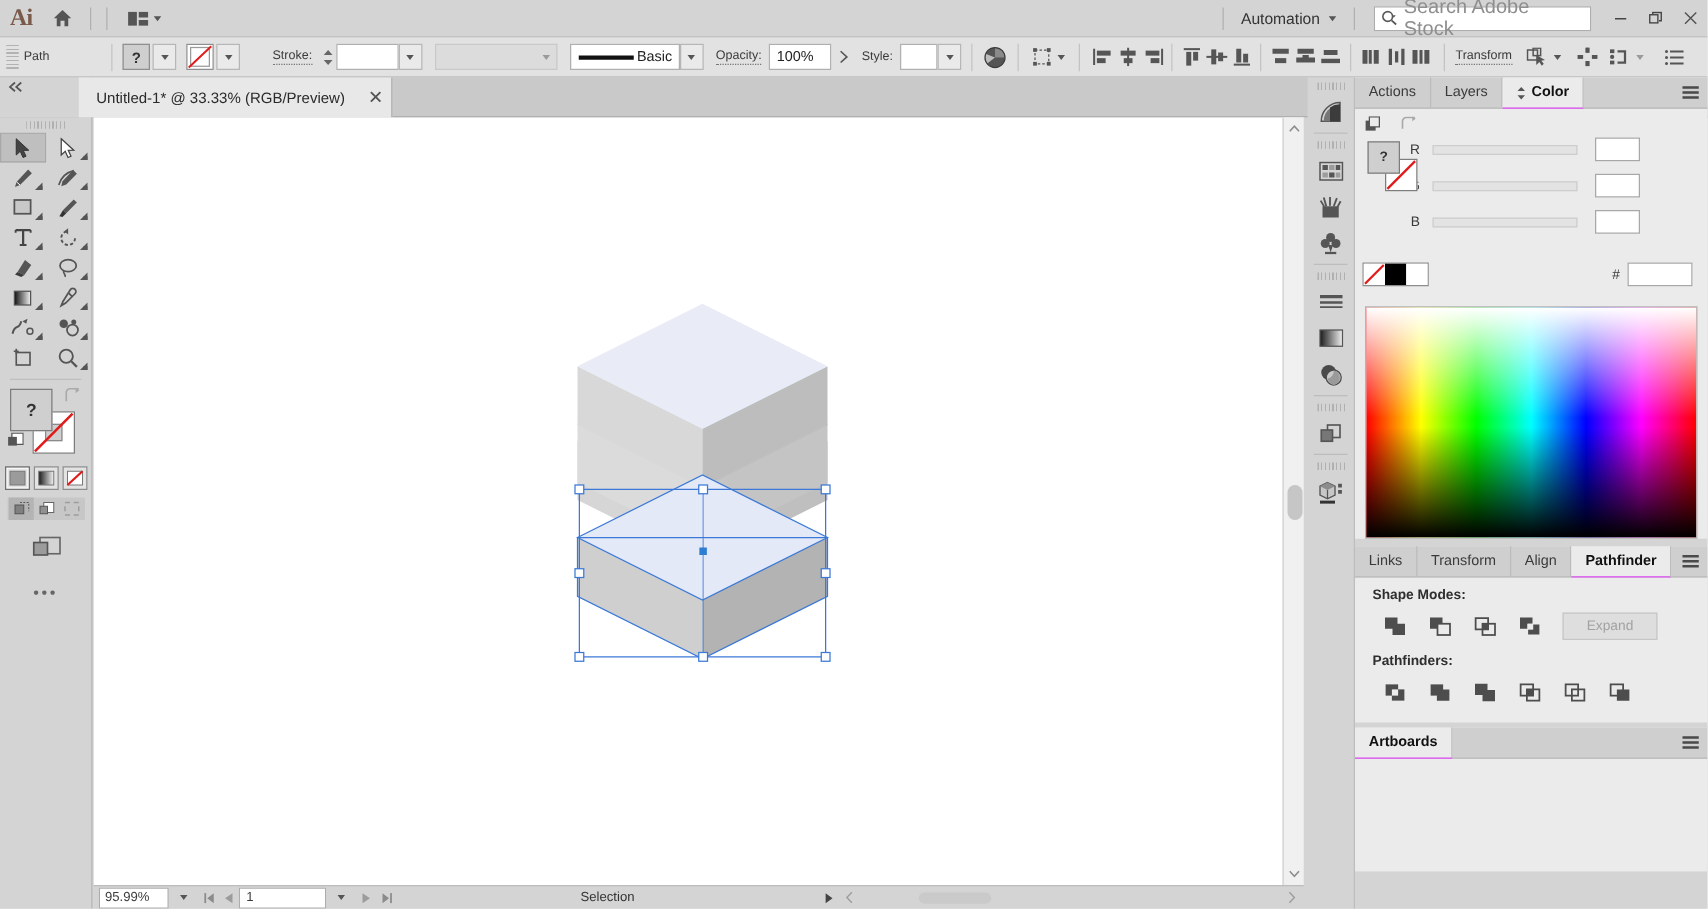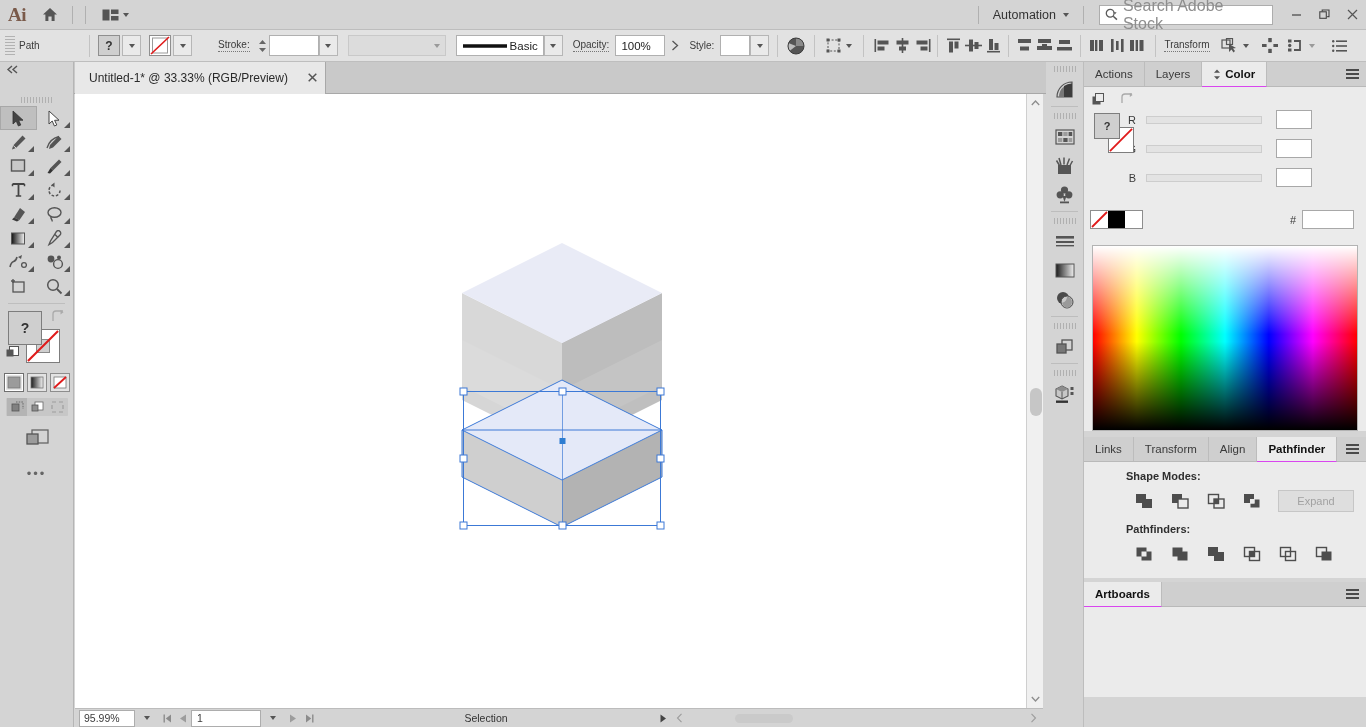--- a/index.html
+++ b/index.html
@@ -86,21 +86,21 @@
     position:absolute; left:0; top:62px; width:1366px; height:32px;
     background:#c9c9c9; border-bottom:1px solid #a8a8a8;
   }
   .collapse-left {
     position:absolute; left:0; top:0; width:74px; height:32px;
     background:#d4d4d4; display:flex; align-items:flex-start; justify-content:flex-start;
     padding:3px 0 0 6px; color:#555; font-size:9px;
     border-right:1px solid #b5b5b5;
   }
   .doc-tab {
-    position:absolute; left:75px; top:0; height:32px; min-width:230px;
+    position:absolute; left:63px; top:0; height:32px; min-width:230px;
     background:#e8e8e8; border-right:1px solid #a8a8a8;
     display:flex; align-items:center; padding:0 8px 0 14px; gap:20px;
   }
   .doc-tab .title { font-size:12px; color:#2a2a2a; }
   .doc-tab .x { font-size:12px; color:#555; }
   .tabbar-right {
     position:absolute; right:0; top:0; width:38px; height:32px;
     display:flex; align-items:center; justify-content:center; color:#555;
   }
 
@@ -232,21 +232,21 @@
   .sl-track { width:116px; height:8px; background:#e3e3e3; border:1px solid #cdcdcd; }
   .sl-val { width:36px; height:19px; background:#fff; border:1px solid #a8a8a8; margin-left:14px; }
   .nonebar { position:absolute; left:6px; bottom:4px; display:flex; border:1px solid #8d8d8d; }
   .nonebar div { width:17px; height:17px; }
   .hexrow { display:flex; align-items:center; justify-content:flex-end; padding-right:12px; gap:6px; }
   .hexfield { width:52px; height:19px; background:#fff; border:1px solid #a8a8a8; }
   .spectrum {
     margin:8px 8px 6px 8px; height:186px; border:1px solid #b3b3b3; position:relative; overflow:hidden;
   }
 
-  .pf-body { padding:8px 0 10px 14px;margin-left:28px; }
+  .pf-body { padding:8px 0 10px 14px; }
   .pf-head { font-size:11px; font-weight:bold; color:#2e2e2e; margin-bottom:7px; }
   .pf-row { display:flex; align-items:center; gap:0; margin-bottom:10px; }
   .pf-btn { width:36px;height:24px; display:flex;align-items:center;justify-content:center; }
   .expand-btn {
     width:76px;height:22px; background:#dedede; border:1px solid #c6c6c6;
     display:flex;align-items:center;justify-content:center; font-size:11px; color:#a2a2a2;
     margin-left:8px;
   }
 </style>
 </head>

